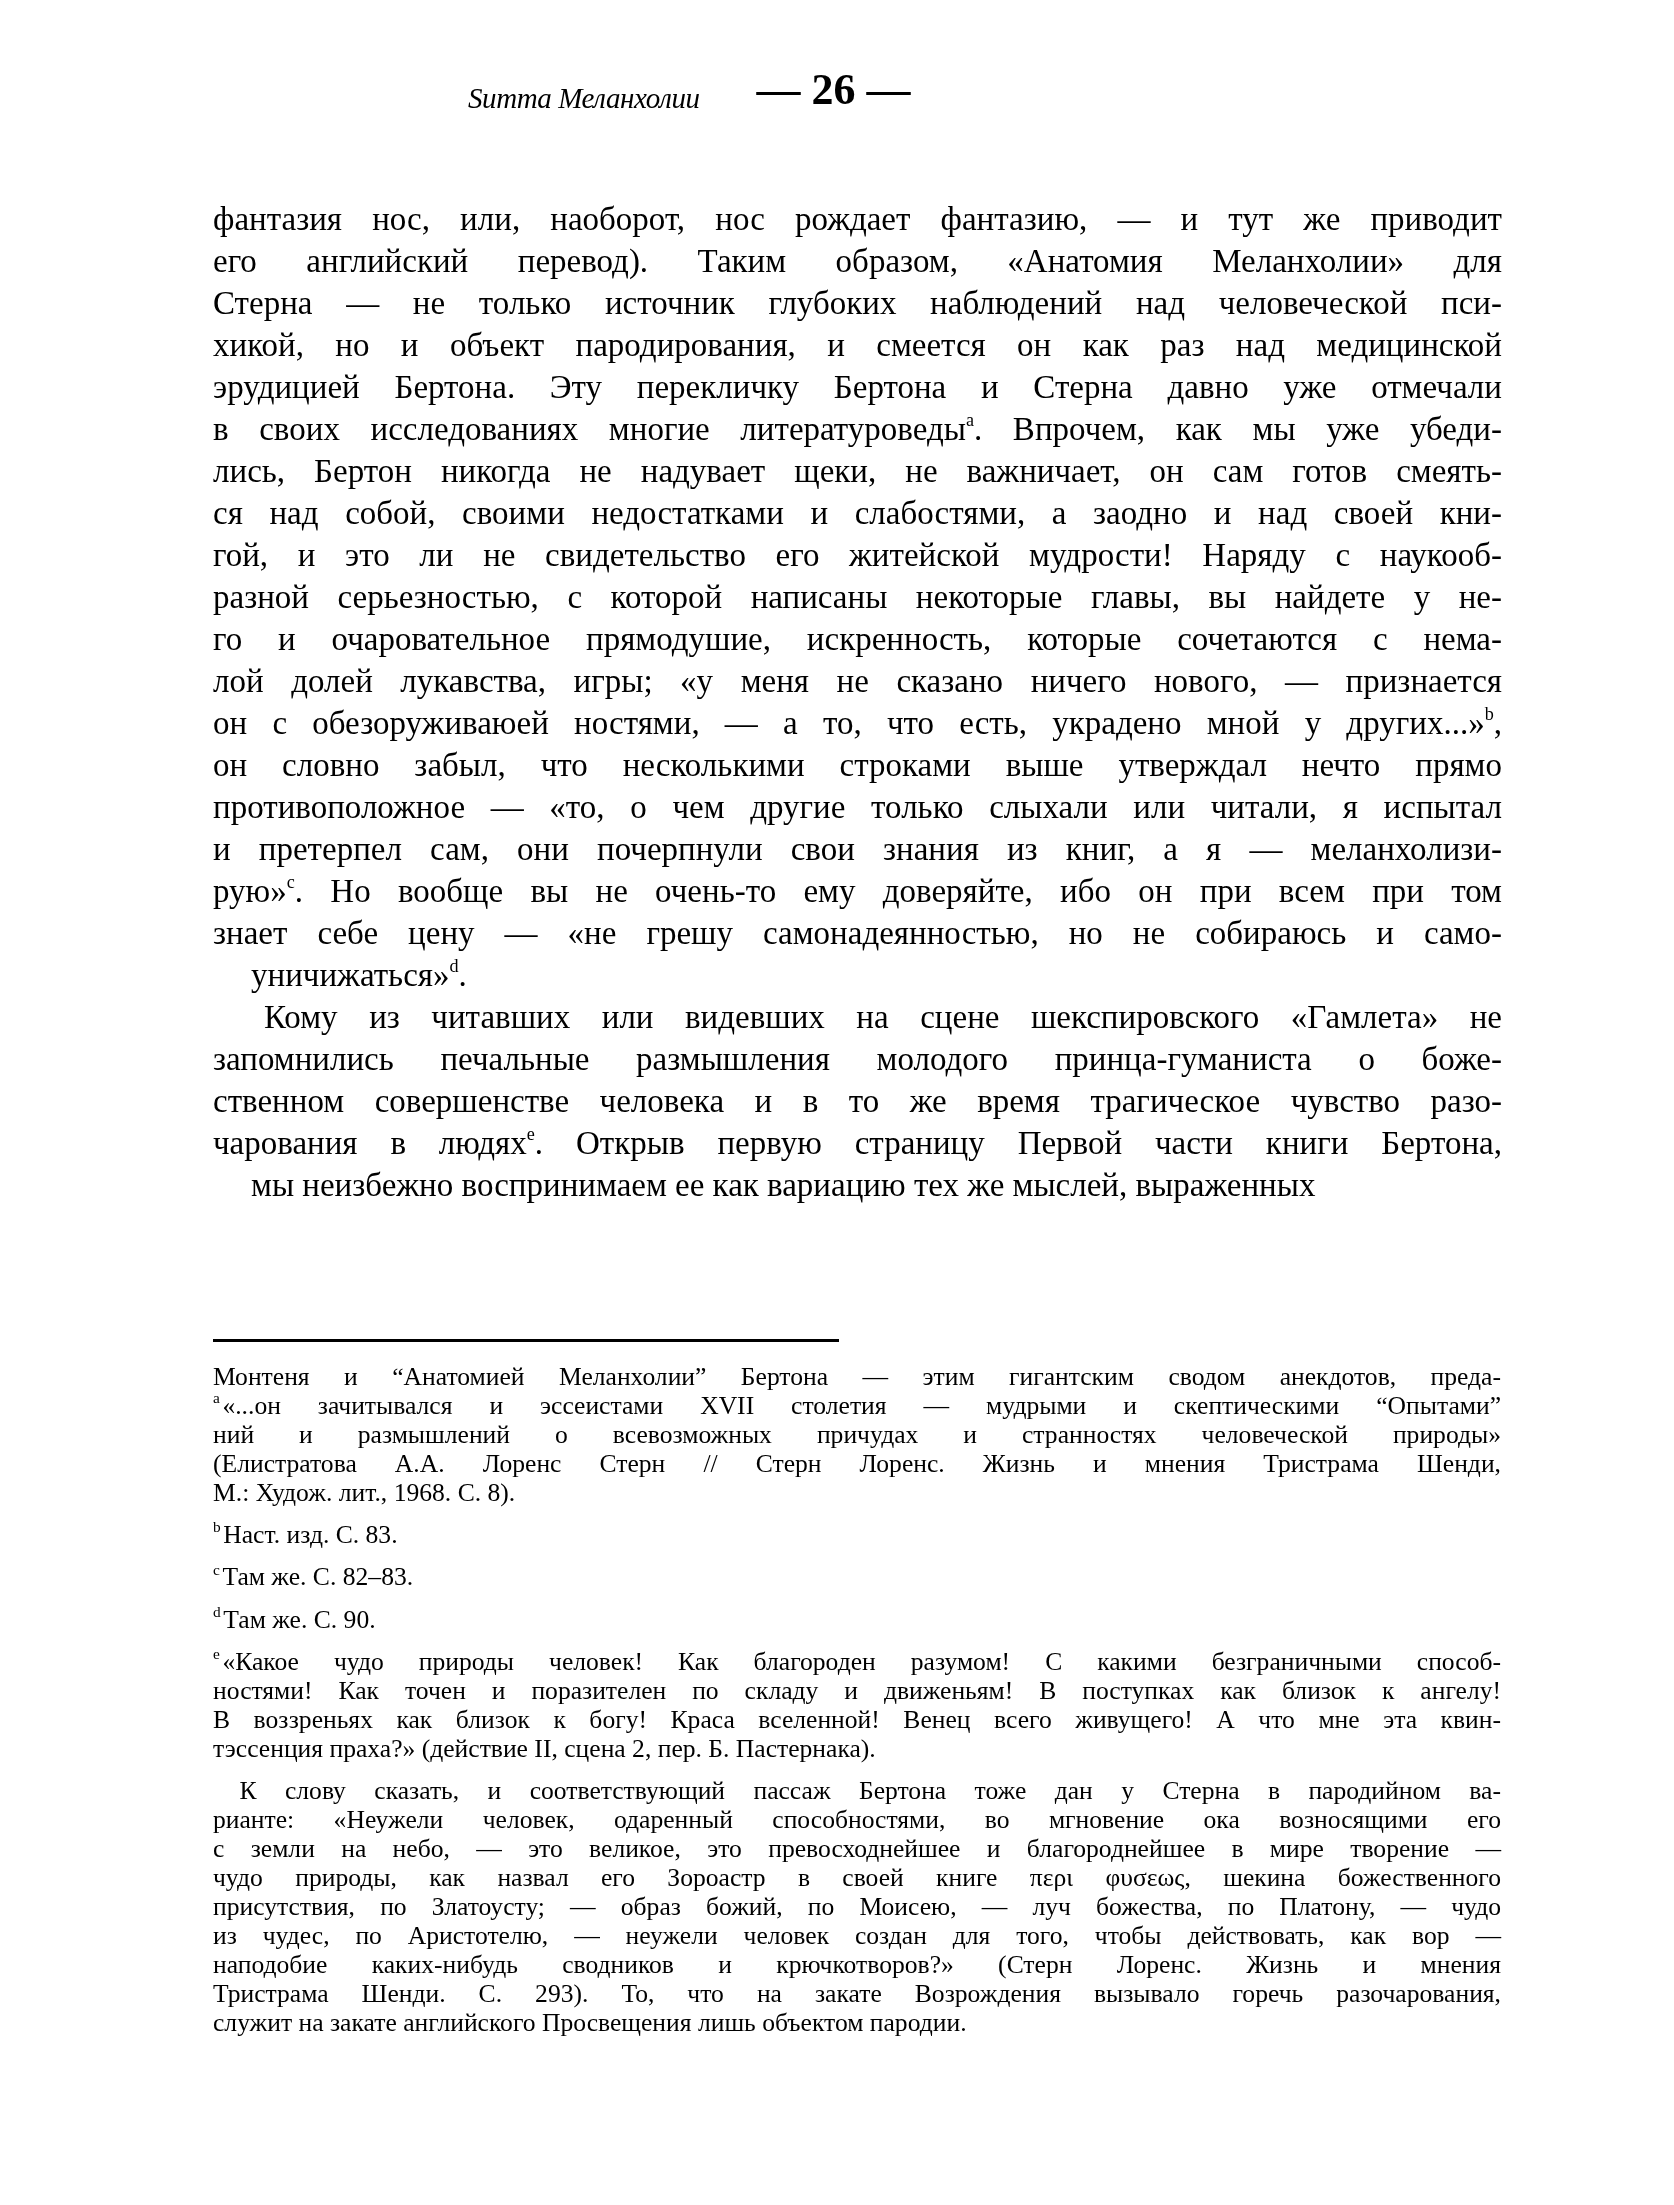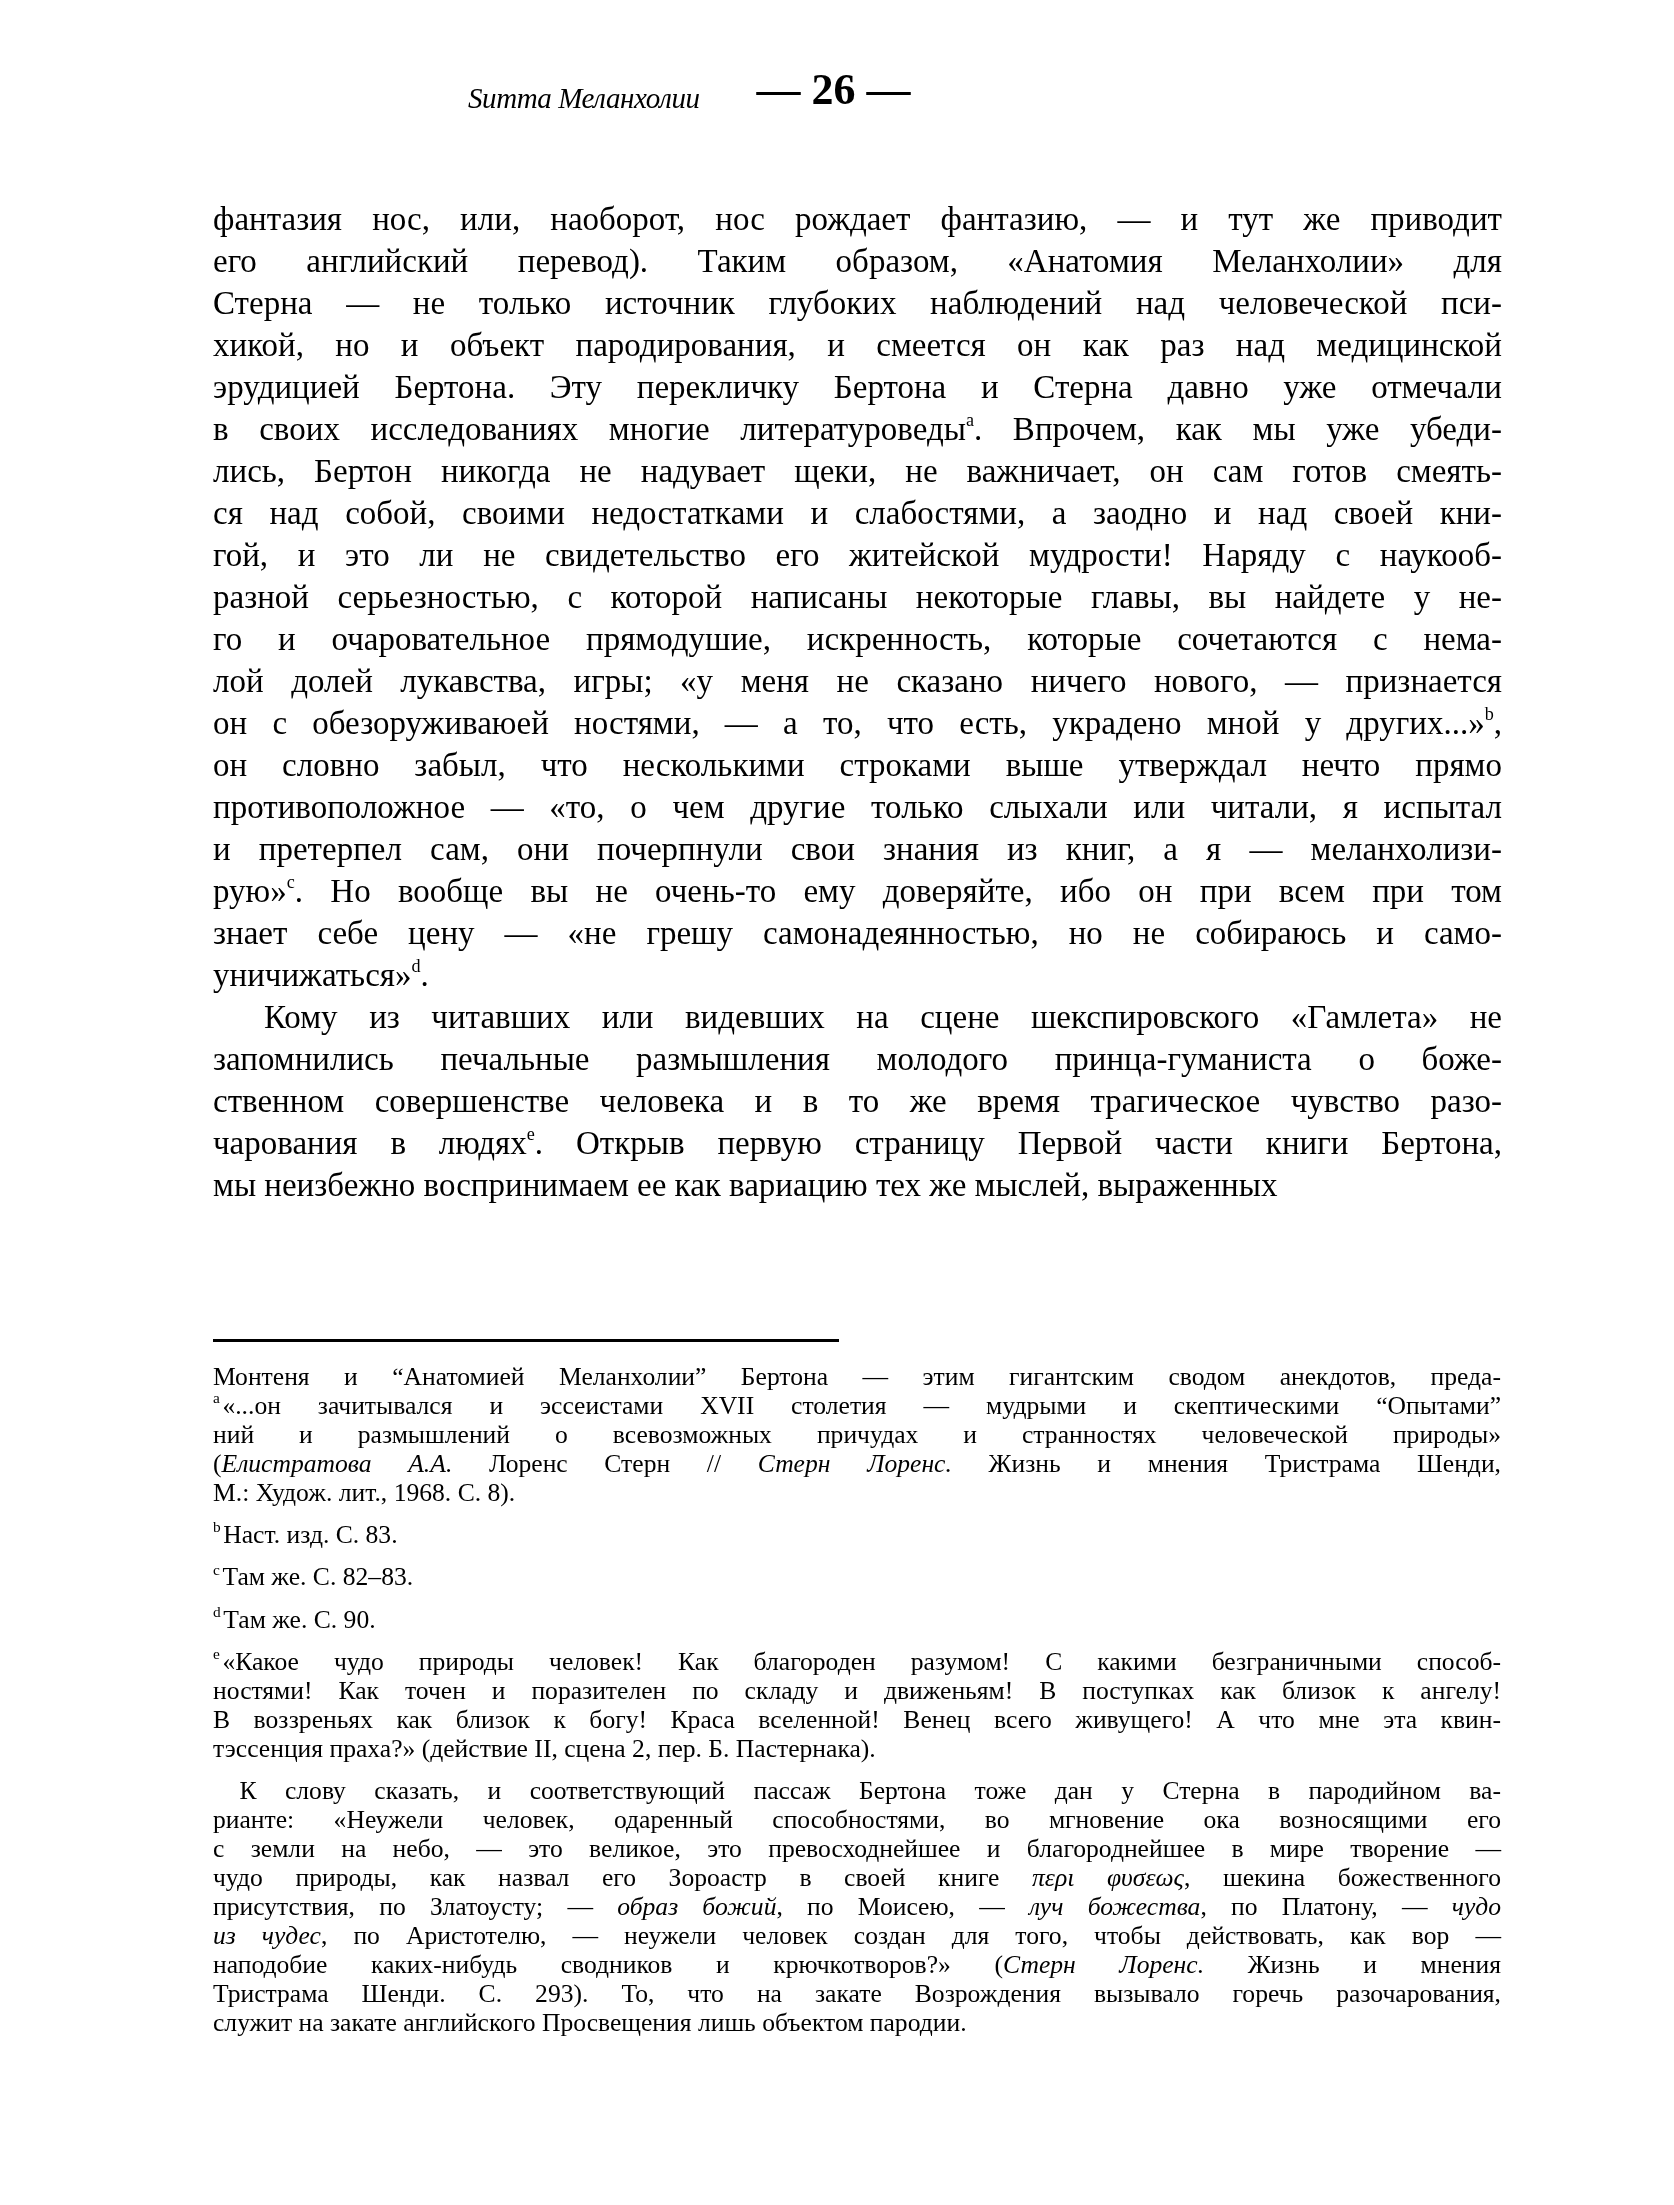--- a/index.html
+++ b/index.html
@@ -51,20 +51,21 @@
   }
   .line {
     display: block;
     white-space: nowrap;
     text-align: justify;
     text-align-last: justify;
     height: 42px;
   }
   .line.last {
     text-align-last: left;
+    margin-left: 38px;
   }
   .indent {
     padding-left: 51px;
   }
   sup {
     font-size: 0.55em;
     line-height: 0;
     vertical-align: 0.75em;
   }
   .footnote-rule {
@@ -98,21 +99,21 @@
   }
   .fn-gap {
     height: 13.2px;
   }
   .fn-marker {
     font-size: 0.6em;
     vertical-align: 0.7em;
     line-height: 0;
     margin-right: 2.6px;
   }
-  .it { font-style: italic; }
+  .it { }
   .fn-indent { padding-left: 26.5px; }
 </style>
 </head>
 <body>
 
 <div class="page">
 
   <div class="running-head">
     <span class="running-title">Summa Меланхолии</span>
     <span class="page-number">— 26 —</span>

